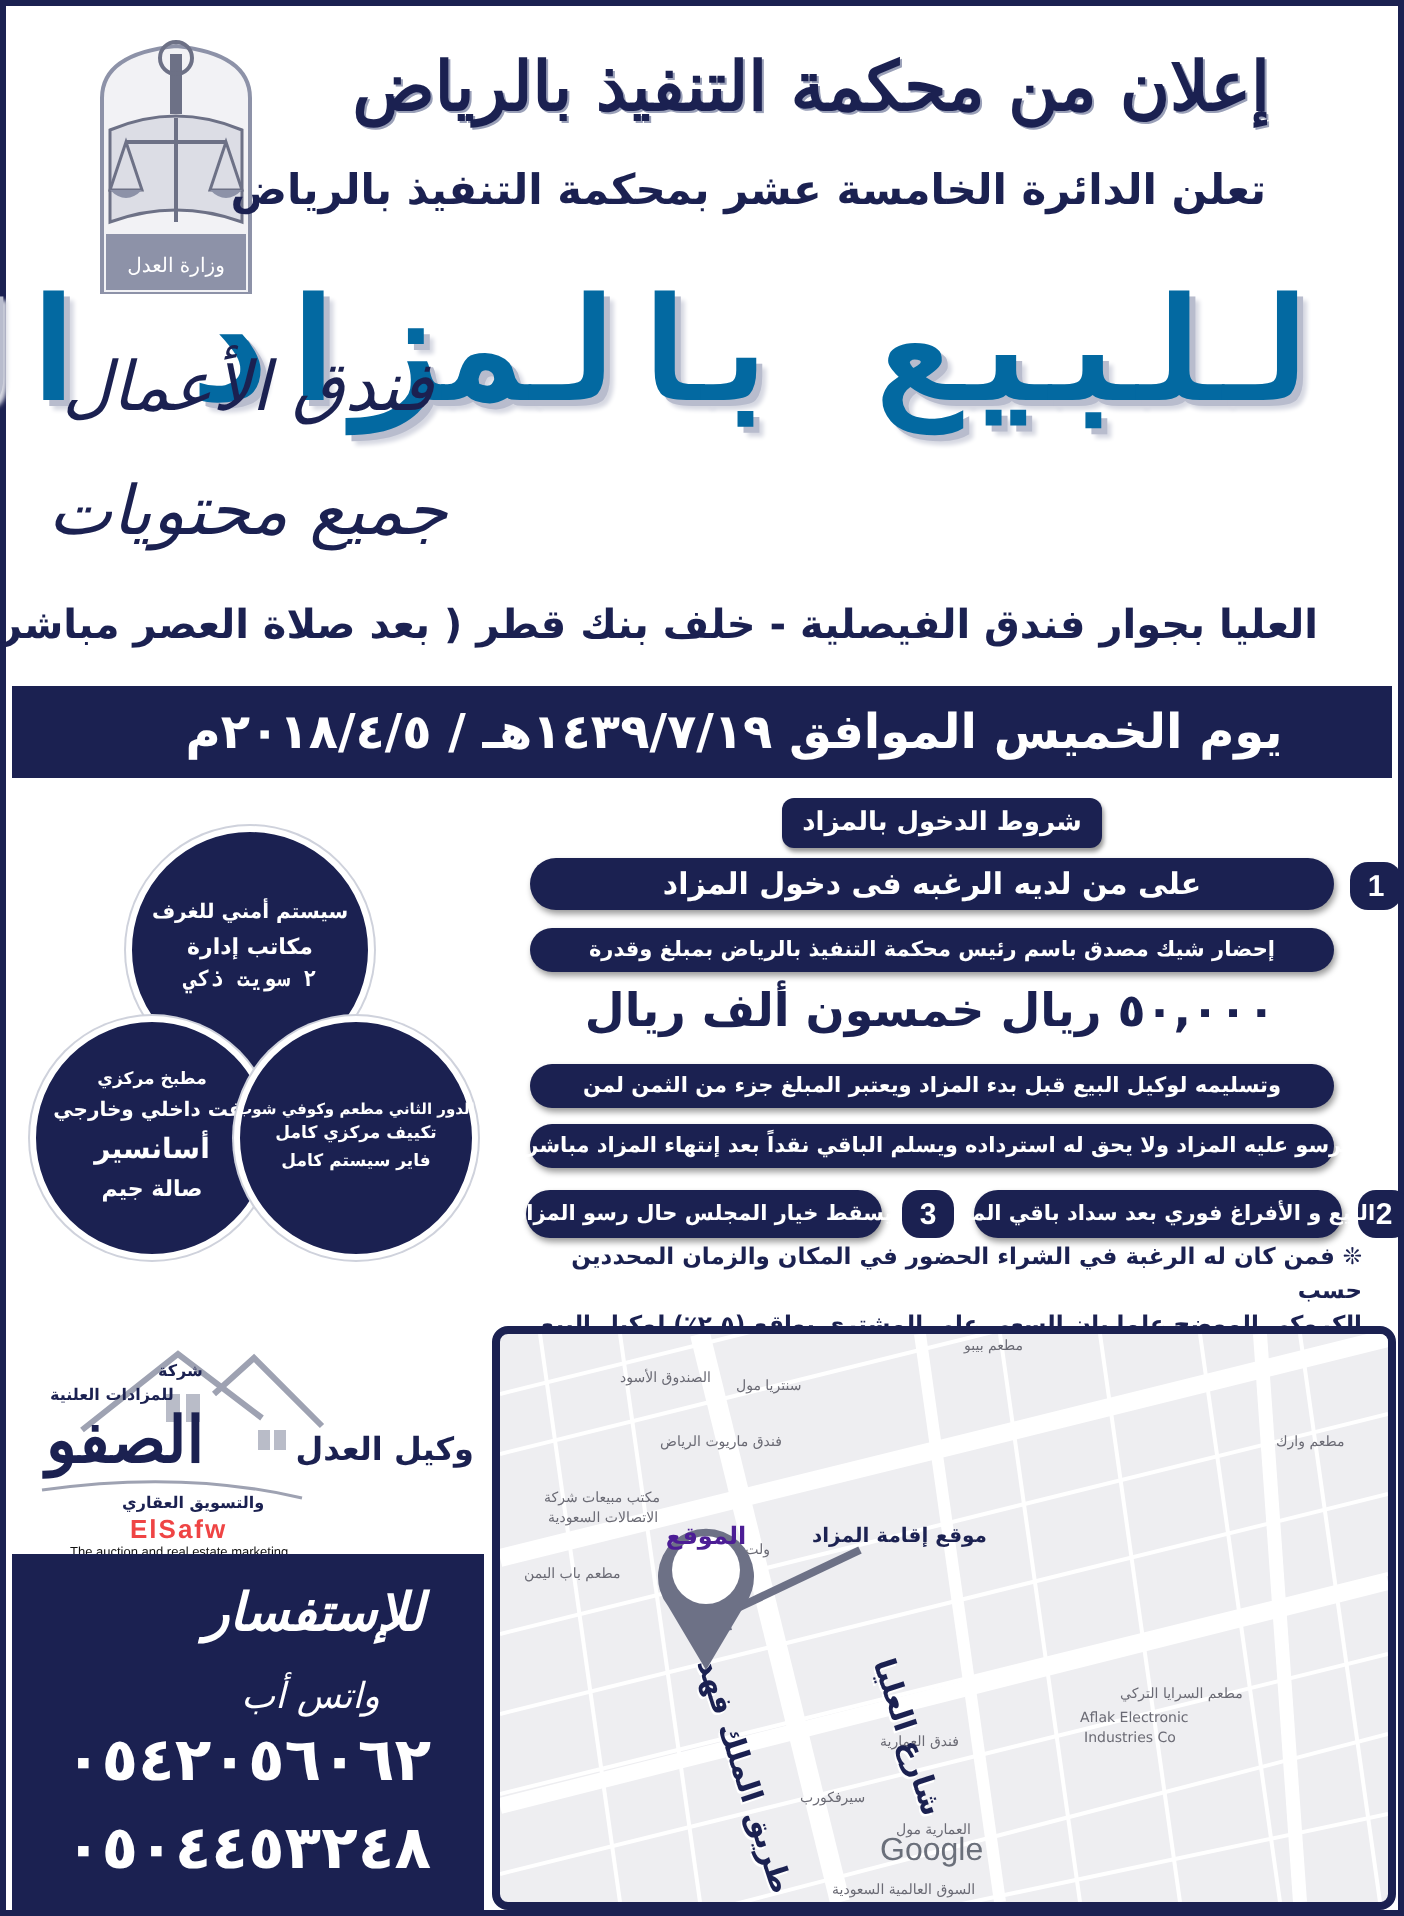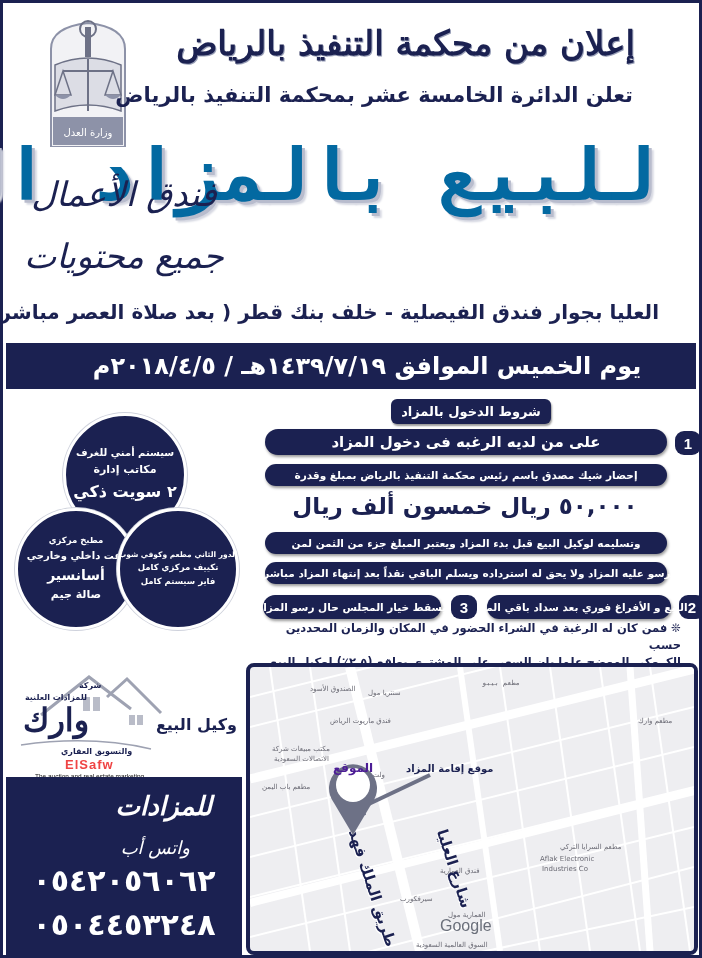--- a/index.html
+++ b/index.html
@@ -114,21 +114,21 @@
   <div class="pill" style="left:260px; top:592px; width:178px; height:24px; font-size:10.5px;">يسقط خيار المجلس حال رسو المزاد</div>
 
   <div class="note">
     <div><span class="bullet">❊</span><span>فمن كان له الرغبة في الشراء الحضور في المكان والزمان المحددين حسب</span></div>
     <div>الكروكي الموضح علما بان السعي على المشتري بواقع (٢,٥٪) لوكيل البيع القائم بأعمال المزاد</div>
   </div>
 
   <div class="circle c-top">
     <span style="font-size:10px;">سيستم أمني للغرف</span>
     <span style="font-size:11px;">مكاتب إدارة</span>
-    <span style="font-size:16px;">٢ سويت ذكي</span>
+    <span style="font-size:11px;font-family:Liberation Mono, monospace;">٢ سويت ذكي</span>
   </div>
   <div class="circle c-left">
     <span style="font-size:8.5px;">مطبخ مركزي</span>
     <span style="font-size:10px;">لفت داخلي وخارجي</span>
     <span style="font-size:14px;">أسانسير</span>
     <span style="font-size:11px;">صالة جيم</span>
   </div>
   <div class="circle c-right">
     <span style="font-size:7.5px;">الدور الثاني مطعم وكوفي شوب</span>
     <span style="font-size:8.5px;">تكييف مركزي كامل</span>
@@ -140,29 +140,29 @@
       <polyline points="30,52 78,14 120,46" fill="none" stroke="#9ea2b2" stroke-width="3"></polyline>
       <polyline points="96,34 116,16 150,50" fill="none" stroke="#9ea2b2" stroke-width="3"></polyline>
       <rect x="72" y="34" width="7" height="14" fill="#b9bcc8"></rect>
       <rect x="82" y="34" width="7" height="14" fill="#b9bcc8"></rect>
       <rect x="118" y="52" width="6" height="10" fill="#b9bcc8"></rect>
       <rect x="126" y="52" width="6" height="10" fill="#b9bcc8"></rect>
       <path d="M10 82 Q80 72 140 86" fill="none" stroke="#9ea2b2" stroke-width="1.5"></path>
     </svg>
     <div class="company-small" style="left:68px; top:18px;">شركة</div>
     <div class="company-small" style="left:14px; top:30px;">للمزادات العلنية</div>
-    <div class="company-big">وارك</div>
+    <div class="company-big">الصفو</div>
     <div class="company-small" style="left:50px; top:84px;">والتسويق العقاري</div>
     <div class="company-latin">ElSafw</div>
     <div class="company-tag">The auction and real estate marketing</div>
-    <div class="agent-label">وكيل البيع</div>
+    <div class="agent-label">وكيل العدل</div>
   </div>
 
   <div class="contact">
-    <div class="inq">للمزادات</div>
+    <div class="inq">للإستفسار</div>
     <div class="wa">واتس أب</div>
     <div class="phone p1">٠٥٤٢٠٥٦٠٦٢</div>
     <div class="phone p2">٠٥٠٤٤٥٣٢٤٨</div>
   </div>
 
   <div class="map">
     <svg width="444" height="284" viewBox="0 0 444 284">
       <g stroke="#ffffff" stroke-width="2" fill="none">
         <line x1="0" y1="30" x2="444" y2="-80"></line>
         <line x1="0" y1="60" x2="444" y2="-50"></line>
@@ -189,21 +189,21 @@
       <polygon points="98,150 112,134 116,148" fill="#6d7186"></polygon>
     </svg>
 
     <div class="map-label" style="left:60px; top:18px;">الصندوق الأسود</div>
     <div class="map-label" style="left:118px; top:22px;">سنتريا مول</div>
     <div class="map-label" style="left:80px; top:50px;">فندق ماريوت الرياض</div>
     <div class="map-label" style="left:22px; top:78px;">مكتب مبيعات شركة</div>
     <div class="map-label" style="left:24px; top:88px;">الاتصالات السعودية</div>
     <div class="map-label" style="left:88px; top:104px;">ولت فارب كافيه</div>
     <div class="map-label" style="left:12px; top:116px;">مطعم باب اليمن</div>
-    <div class="map-label" style="left:232px; top:12px;font-family:Liberation Mono, monospace;">مطعم بيبو</div>
+    <div class="map-label" style="left:232px; top:2px;">مطعم بيبو</div>
     <div class="map-label" style="left:388px; top:50px;">مطعم وارك</div>
     <div class="map-label" style="left:310px; top:176px;">مطعم السرايا التركي</div>
     <div class="map-label" style="left:290px; top:188px; direction:ltr;">Aflak Electronic</div>
     <div class="map-label" style="left:292px; top:198px; direction:ltr;">Industries Co</div>
     <div class="map-label" style="left:190px; top:200px;">فندق العمارية</div>
     <div class="map-label" style="left:150px; top:228px;">سيرفكورب</div>
     <div class="map-label" style="left:198px; top:244px;">العمارية مول</div>
     <div class="map-label" style="left:166px; top:274px;">السوق العالمية السعودية</div>
 
     <div class="street-label" style="left:112px; top:160px; transform: rotate(72deg); transform-origin: left top;">طريق الملك فهد</div>

